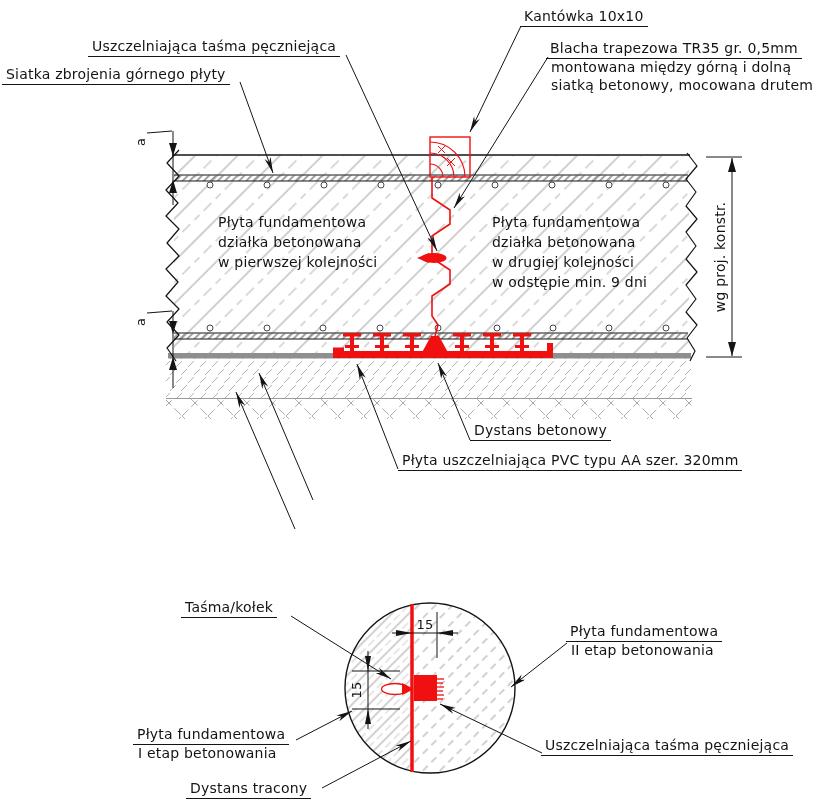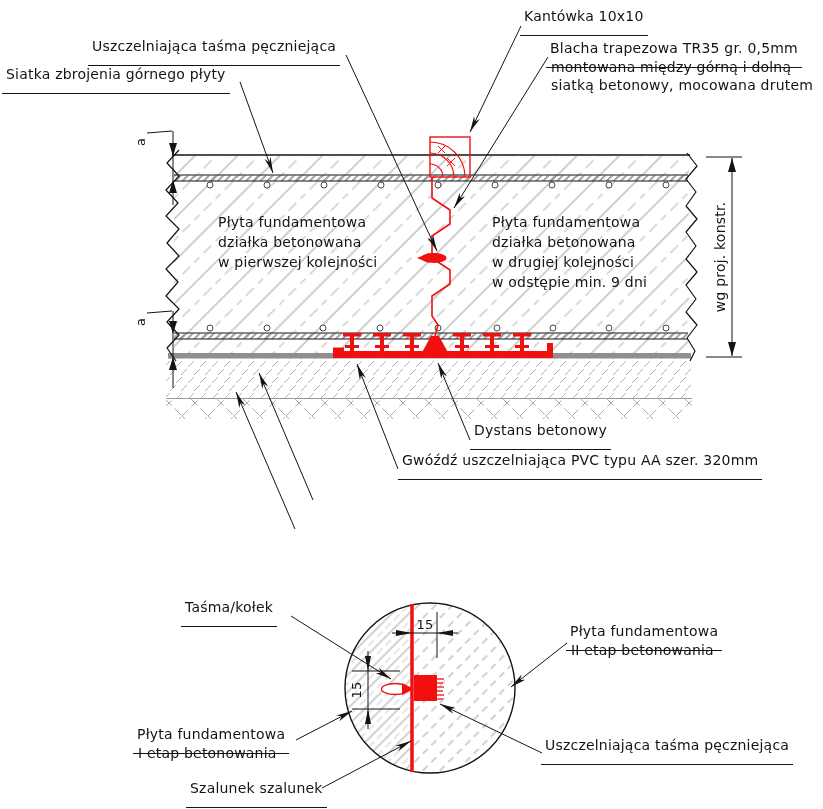--- a/index.html
+++ b/index.html
@@ -1,20 +1,20 @@
 <!DOCTYPE html>
 <html style="--accent-red: #f01010; --line-black: #141414; --hatch-gray: #a0a0a0; --foil-gray: #8f8f8f;"><head>
 <meta charset="utf-8">
 <style>
   html,body{margin:0;padding:0;background:#fff;}
   #canvas{position:relative;width:823px;height:809px;background:#fff;overflow:hidden;
           font-family:"DejaVu Sans",sans-serif;}
   svg{position:absolute;left:0;top:0;}
   .lbl{position:absolute;font-size:14px;line-height:15px;letter-spacing:.2px;color:#141414;white-space:nowrap;}
-  .u{border-bottom:1.2px solid #141414;padding:0 4px 11px 4px;}
+  .u{border-bottom:1.2px solid #141414;padding:0 4px 2px 4px;}
   .rot{transform:translate(-50%,-50%) rotate(-90deg);}
   .ctr{transform:translate(-50%,-50%);}
   .dim{font-size:13px;}
   .red-s{stroke:var(--accent-red,#f01010);}
   .red-f{fill:var(--accent-red,#f01010);}
   .blk{stroke:#141414;}
 </style>
 </head>
 <body>
 
@@ -227,25 +227,25 @@
 <div class="lbl" style="left:492px;top:215px">Płyta fundamentowa</div>
 <div class="lbl" style="left:492px;top:235px">działka betonowana</div>
 <div class="lbl" style="left:492px;top:255px">w drugiej kolejności</div>
 <div class="lbl" style="left:492px;top:275px">w odstępie min. 9 dni</div>
 
 <div class="lbl rot dim" style="left:140px;top:142px">a</div>
 <div class="lbl rot dim" style="left:140px;top:322px">a</div>
 <div class="lbl rot" style="left:720px;top:257px">wg proj. konstr.</div>
 
 <div class="lbl u" style="left:470px;top:423px">Dystans betonowy</div>
-<div class="lbl u" style="left:398px;top:453px">Gwóźdź uszczelniająca PVC typu AA szer. 320mm</div>
+<div class="lbl u" style="left:398px;top:453px">Płyta uszczelniająca PVC typu AA szer. 320mm</div>
 
 <div class="lbl u" style="left:181px;top:600px">Taśma/kołek</div>
 <div class="lbl u" style="left:133px;top:727px">Płyta fundamentowa</div>
 <div class="lbl" style="left:138px;top:746px">I etap betonowania</div>
 <div class="lbl u" style="left:566px;top:624px">Płyta fundamentowa</div>
 <div class="lbl" style="left:571px;top:643px">II etap betonowania</div>
-<div class="lbl u" style="left:186px;top:781px">Szalunek szalunek</div>
+<div class="lbl u" style="left:186px;top:781px">Dystans tracony</div>
 <div class="lbl u" style="left:541px;top:738px">Uszczelniająca taśma pęczniejąca</div>
 <div class="lbl ctr dim" style="left:425px;top:624px">15</div>
 <div class="lbl rot dim" style="left:356px;top:690px">15</div>
 
 </div>
 
 </body></html>

